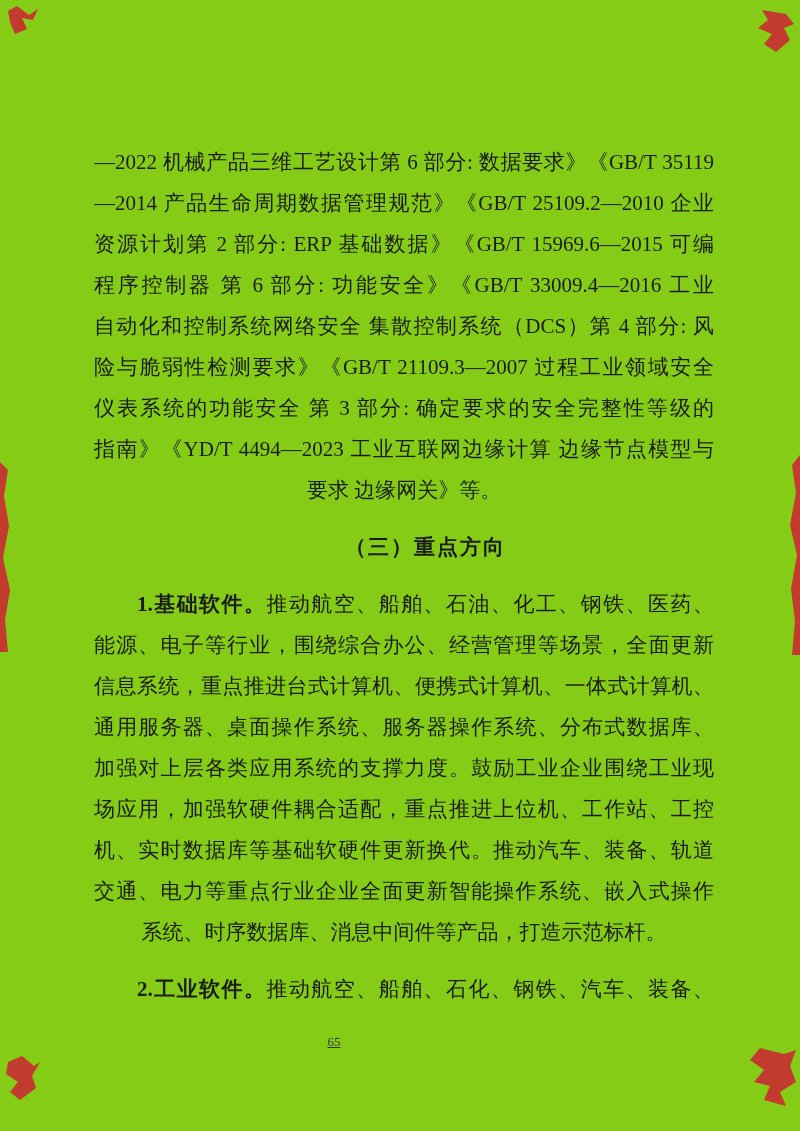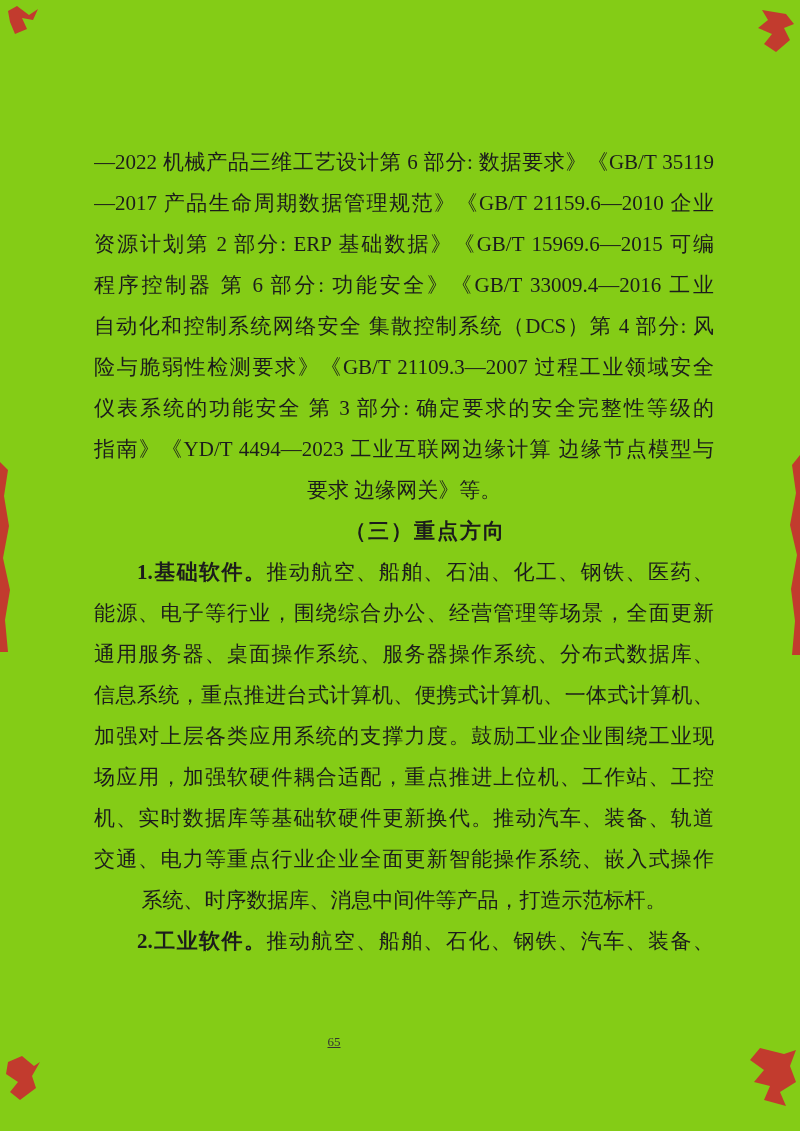--- a/index.html
+++ b/index.html
@@ -29,21 +29,21 @@
     height: 41px;
     overflow: hidden;
     text-align: justify;
     text-align-last: justify;
     word-break: keep-all;
   }
   .flush {
     text-align: center;
     text-align-last: auto;
   }
-  .indent { text-indent: 43px; }
+  .indent { text-indent: 43px; margin-top: 16px; }
   .b { font-weight: bold; }
   .heading { font-weight: bold; letter-spacing: 2px; }
   .pageno {
     position: absolute;
     top: 1033px;
     left: 0;
     width: 668px;
     text-align: center;
     font-size: 13px;
     line-height: 18px;
@@ -72,35 +72,35 @@
   </svg>
   <svg class="mark" style="left:6px; top:1056px;" width="34" height="44" viewBox="0 0 34 44">
     <polygon points="2,6 16,0 28,10 34,6 26,20 30,32 14,44 4,36 12,26 0,18"></polygon>
   </svg>
   <svg class="mark" style="left:750px; top:1048px;" width="46" height="58" viewBox="0 0 46 58">
     <polygon points="10,0 34,6 46,2 40,18 46,34 30,44 36,58 14,52 20,38 4,34 14,22 0,12"></polygon>
   </svg>
 
   <main class="content">
     <div class="line">—2022 机械产品三维工艺设计第 6 部分: 数据要求》《GB/T 35119</div>
-    <div class="line">—2017 产品生命周期数据管理规范》《GB/T 21159.6—2010 企业</div>
+    <div class="line">—2014 产品生命周期数据管理规范》《GB/T 25109.2—2010 企业</div>
     <div class="line">资源计划第 2 部分: ERP 基础数据》《GB/T 15969.6—2015 可编</div>
     <div class="line">程序控制器 第 6 部分: 功能安全》《GB/T 33009.4—2016 工业</div>
     <div class="line">自动化和控制系统网络安全 集散控制系统（DCS）第 4 部分: 风</div>
     <div class="line">险与脆弱性检测要求》《GB/T 21109.3—2007 过程工业领域安全</div>
     <div class="line">仪表系统的功能安全 第 3 部分: 确定要求的安全完整性等级的</div>
     <div class="line">指南》《YD/T 4494—2023 工业互联网边缘计算 边缘节点模型与</div>
     <div class="line flush">要求 边缘网关》等。</div>
 
     <div class="line flush indent heading">（三）重点方向</div>
 
     <div class="line indent"><span class="b">1.基础软件。</span><span>推动航空、船舶、石油、化工、钢铁、医药、</span></div>
     <div class="line">能源、电子等行业，围绕综合办公、经营管理等场景，全面更新</div>
+    <div class="line">信息系统，重点推进台式计算机、便携式计算机、一体式计算机、</div>
     <div class="line">通用服务器、桌面操作系统、服务器操作系统、分布式数据库、</div>
-    <div class="line">信息系统，重点推进台式计算机、便携式计算机、一体式计算机、</div>
     <div class="line">加强对上层各类应用系统的支撑力度。鼓励工业企业围绕工业现</div>
     <div class="line">场应用，加强软硬件耦合适配，重点推进上位机、工作站、工控</div>
     <div class="line">机、实时数据库等基础软硬件更新换代。推动汽车、装备、轨道</div>
     <div class="line">交通、电力等重点行业企业全面更新智能操作系统、嵌入式操作</div>
     <div class="line flush">系统、时序数据库、消息中间件等产品，打造示范标杆。</div>
 
     <div class="line indent"><span class="b">2.工业软件。</span><span>推动航空、船舶、石化、钢铁、汽车、装备、</span></div>
   </main>
 
   <footer class="pageno">65</footer>

